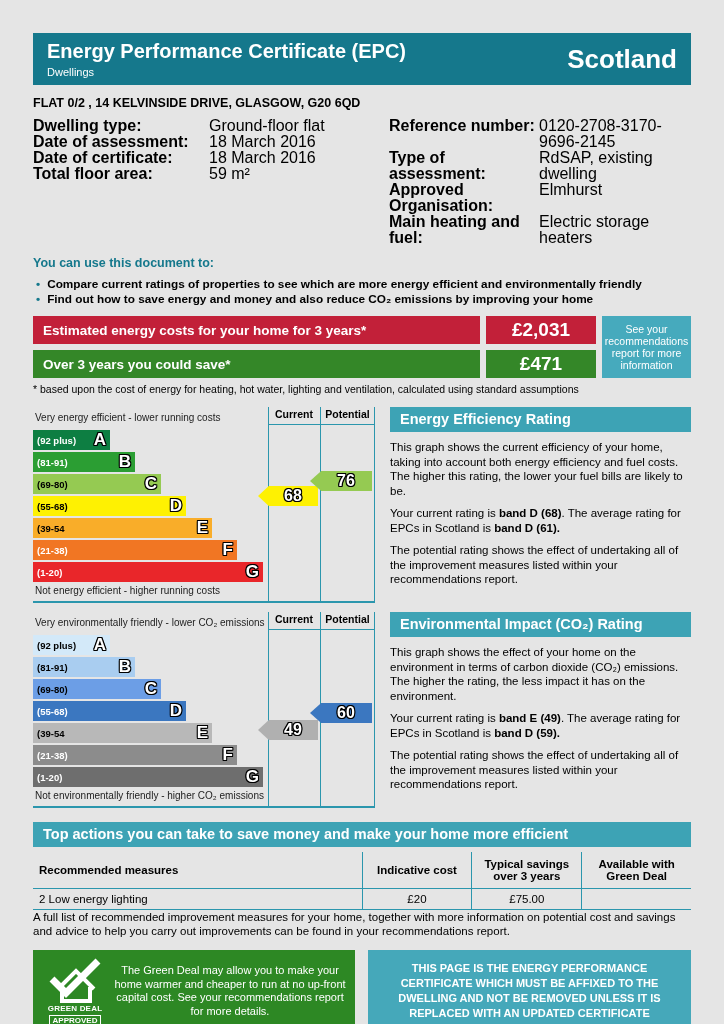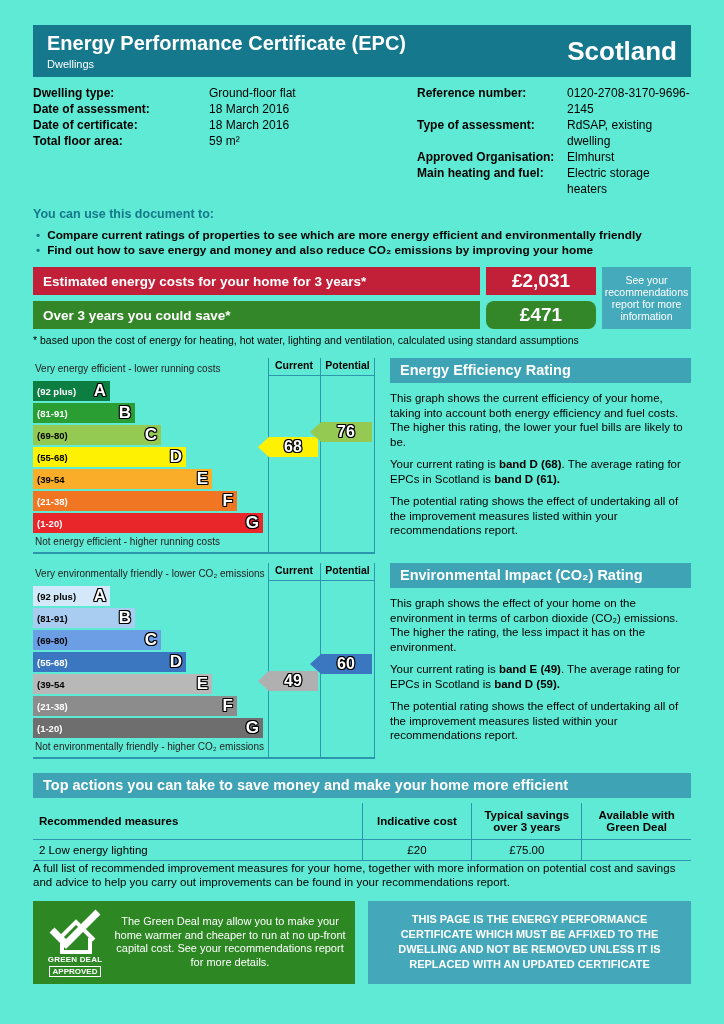--- a/index.html
+++ b/index.html
@@ -1,29 +1,29 @@
 <!DOCTYPE html>
 <html><head>
 <meta charset="utf-8">
 <style>
   * { margin:0; padding:0; box-sizing:border-box; }
   body { background:#fff; font-family:"Liberation Sans", sans-serif; color:#000; }
-  .page { width:724px; height:1024px; background:#5eead4; padding:25px 33px 0 33px; overflow:hidden; position:relative; }
+  .page { width:724px; height:1024px; background:#e5e5e5; padding:33px 33px 0 33px; overflow:hidden; position:relative; }
 
   
   .cert-header { background:#15788c; color:#fff; height:52px; display:flex; justify-content:space-between; align-items:center; padding:0 14px; }
   .cert-header .title-block { display:flex; flex-direction:column; justify-content:center; }
   .cert-title { font-size:20px; font-weight:bold; }
   .cert-subtitle { font-size:11px; margin-top:3px; }
   .cert-region { font-size:26px; font-weight:bold; }
 
   .address { font-size:12.5px; font-weight:bold; margin-top:11px; }
 
   
-  .details { display:flex; margin-top:8px; font-size:12px; line-height:16px;gap:28px; }
+  .details { display:flex; margin-top:8px; font-size:16px; line-height:16px; }
   .details-col { display:flex; flex-direction:column; }
   .details-col.left { width:356px; }
   .details-col.right { flex:1; }
   .detail-row { display:flex; }
   .detail-label { font-weight:bold; flex-shrink:0; }
   .details-col.left .detail-label { width:176px; }
   .details-col.right .detail-label { width:150px; }
 
   
   .intro { margin-top:10px; }
@@ -94,20 +94,21 @@
 <div class="page">
 
   <div class="cert-header">
     <div class="title-block">
       <div class="cert-title">Energy Performance Certificate (EPC)</div>
       <div class="cert-subtitle">Dwellings</div>
     </div>
     <div class="cert-region">Scotland</div>
   </div>
 
+  <div class="address">FLAT 0/2 , 14 KELVINSIDE DRIVE, GLASGOW, G20 6QD</div>
 
   <div class="details">
     <div class="details-col left" id="details-left">
         <div class="detail-row">
           <span class="detail-label">Dwelling type:</span>
           <span class="detail-value">Ground-floor flat</span>
         </div>
         <div class="detail-row">
           <span class="detail-label">Date of assessment:</span>
           <span class="detail-value">18 March 2016</span>
@@ -152,21 +153,21 @@
           <span class="bullet-dot">•</span>
           <span class="bullet-text">Find out how to save energy and money and also reduce CO₂ emissions by improving your home</span>
         </div>
       </div>
   </div>
 
   <div class="costs-grid" id="costs-grid">
       <div class="cost-label" style="background: rgb(194, 32, 57); grid-area: 1 / 1;">Estimated energy costs for your home for 3 years*</div>
       <div class="cost-value" style="background: rgb(194, 32, 57); grid-area: 1 / 2;">£2,031</div>
       <div class="cost-label" style="background: rgb(52, 135, 40); grid-area: 2 / 1;">Over 3 years you could save*</div>
-      <div class="cost-value" style="background: rgb(52, 135, 40); grid-area: 2 / 2; border-radius: 8px;">£471</div>
+      <div class="cost-value" style="background: rgb(52, 135, 40); grid-area: 2 / 2;">£471</div>
       <div class="cost-aside">See your recommendations report for more information</div>
     </div>
   <div class="footnote">* based upon the cost of energy for heating, hot water, lighting and ventilation, calculated using standard assumptions</div>
 
   <div class="chart-row">
     <div class="epc-chart">
         <div class="cap" style="top: 5px;">Very energy efficient - lower running costs</div>
         <div class="cap" style="top: 178px;">Not energy efficient - higher running costs</div>
         <div class="col-head" style="left: 235px; width: 52px;">Current</div>
         <div class="col-head" style="left: 287px; width: 55px;">Potential</div>

